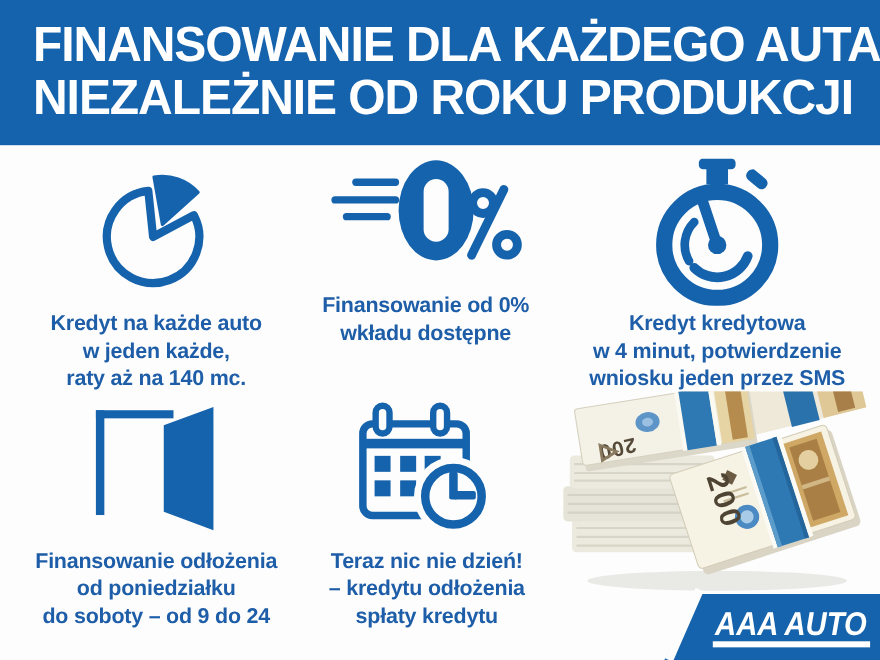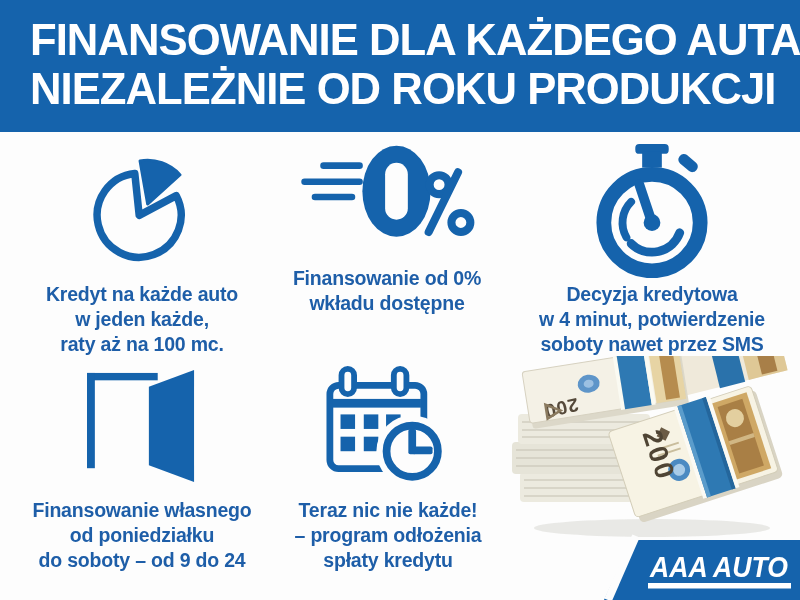--- a/index.html
+++ b/index.html
@@ -55,21 +55,21 @@
   <div class="cell" id="cell-pie">
     <div class="icon-box">
       <svg width="112" viewBox="0 0 120 130">
         <path d="M57 70 L52.3 25.2 A45 45 0 1 0 96.7 48.9 Z" fill="none" stroke="currentColor" stroke-width="8" stroke-linejoin="round"></path>
         <path d="M66 58 L57.8 11.7 A47 47 0 0 1 100.9 26.6 Z" fill="currentColor" stroke="currentColor" stroke-width="3" stroke-linejoin="round"></path>
       </svg>
     </div>
     <div class="caption">
       <span>Kredyt na każde auto</span>
       <span>w jeden każde,</span>
-      <span>raty aż na 100 mc.</span>
+      <span>raty aż na 140 mc.</span>
     </div>
   </div>
 
   <div class="cell" id="cell-zero">
     <div class="icon-box">
       <svg width="180" viewBox="0 0 190 112">
         <line x1="28" y1="25" x2="66" y2="25" stroke="currentColor" stroke-width="7" stroke-linecap="round"></line>
         <line x1="8" y1="42" x2="66" y2="42" stroke="currentColor" stroke-width="7" stroke-linecap="round"></line>
         <line x1="19" y1="58" x2="58" y2="58" stroke="currentColor" stroke-width="7" stroke-linecap="round"></line>
         <ellipse cx="105" cy="52" rx="36" ry="48" fill="currentColor"></ellipse>
@@ -92,36 +92,36 @@
         <rect x="50" y="8" width="20" height="16" fill="currentColor"></rect>
         <rect x="86" y="14" width="22" height="11" rx="5" fill="currentColor" transform="rotate(40 97 19)"></rect>
         <circle cx="60" cy="80" r="49" fill="none" stroke="currentColor" stroke-width="15"></circle>
         <line x1="60" y1="80" x2="47" y2="41" stroke="currentColor" stroke-width="10" stroke-linecap="round"></line>
         <circle cx="60" cy="80" r="8.5" fill="currentColor"></circle>
         <path d="M38.8 58.8 A30 30 0 0 0 34 95" fill="none" stroke="currentColor" stroke-width="8" stroke-linecap="round"></path>
         <path d="M38.8 101.2 A30 30 0 0 0 88.2 90.3" fill="none" stroke="currentColor" stroke-width="9" stroke-linecap="round"></path>
       </svg>
     </div>
     <div class="caption">
-      <span>Decyzja kredytowa</span>
+      <span>Kredyt kredytowa</span>
       <span>w 4 minut, potwierdzenie</span>
-      <span>soboty nawet przez SMS</span>
+      <span>wniosku jeden przez SMS</span>
     </div>
   </div>
 
   <div class="cell" id="cell-door">
     <div class="icon-box">
       <svg width="110" viewBox="0 0 112 116">
         <rect x="0" y="3" width="72" height="7.5" fill="currentColor"></rect>
         <rect x="0" y="3" width="8" height="97" fill="currentColor"></rect>
         <polygon points="63,17 109,0 109,114 63,97" fill="currentColor"></polygon>
       </svg>
     </div>
     <div class="caption">
-      <span>Finansowanie własnego</span>
+      <span>Finansowanie odłożenia</span>
       <span>od poniedziałku</span>
       <span>do soboty – od 9 do 24</span>
     </div>
   </div>
 
   <div class="cell" id="cell-cal">
     <div class="icon-box">
       <svg width="124" viewBox="0 -18 128 128">
         <rect x="4" y="3" width="97" height="86" rx="9" fill="none" stroke="currentColor" stroke-width="7"></rect>
         <rect x="7" y="17" width="91" height="9" fill="currentColor"></rect>
@@ -132,22 +132,22 @@
         <rect x="62" y="33" width="15" height="15" fill="currentColor"></rect>
         <rect x="15" y="56" width="15" height="15" fill="currentColor"></rect>
         <rect x="39" y="56" width="15" height="15" fill="currentColor"></rect>
         <circle cx="89" cy="71" r="37" fill="var(--background,#fdfdfd)"></circle>
         <circle cx="89" cy="71" r="26.5" fill="var(--background,#fdfdfd)" stroke="currentColor" stroke-width="8"></circle>
         <rect x="85" y="48" width="8" height="26" rx="2" fill="currentColor"></rect>
         <rect x="89" y="66" width="21" height="8" rx="2" fill="currentColor"></rect>
       </svg>
     </div>
     <div class="caption">
-      <span>Teraz nic nie każde!</span>
-      <span>– program odłożenia</span>
+      <span>Teraz nic nie dzień!</span>
+      <span>– kredytu odłożenia</span>
       <span>spłaty kredytu</span>
     </div>
   </div>
 
   <svg class="money" width="285" height="185" viewBox="0 0 285 185">
     <ellipse cx="140" cy="172" rx="118" ry="9" fill="#d8d8d4" opacity="0.55"></ellipse>
 
     <g>
       <rect x="8" y="116" width="120" height="30" rx="4" fill="#eceadf"></rect>
       <line x1="12" y1="124" x2="124" y2="124" stroke="#d8d5c8" stroke-width="2"></line>

